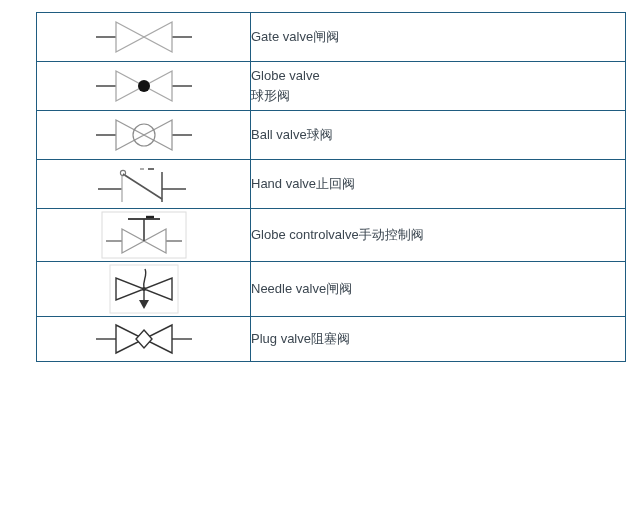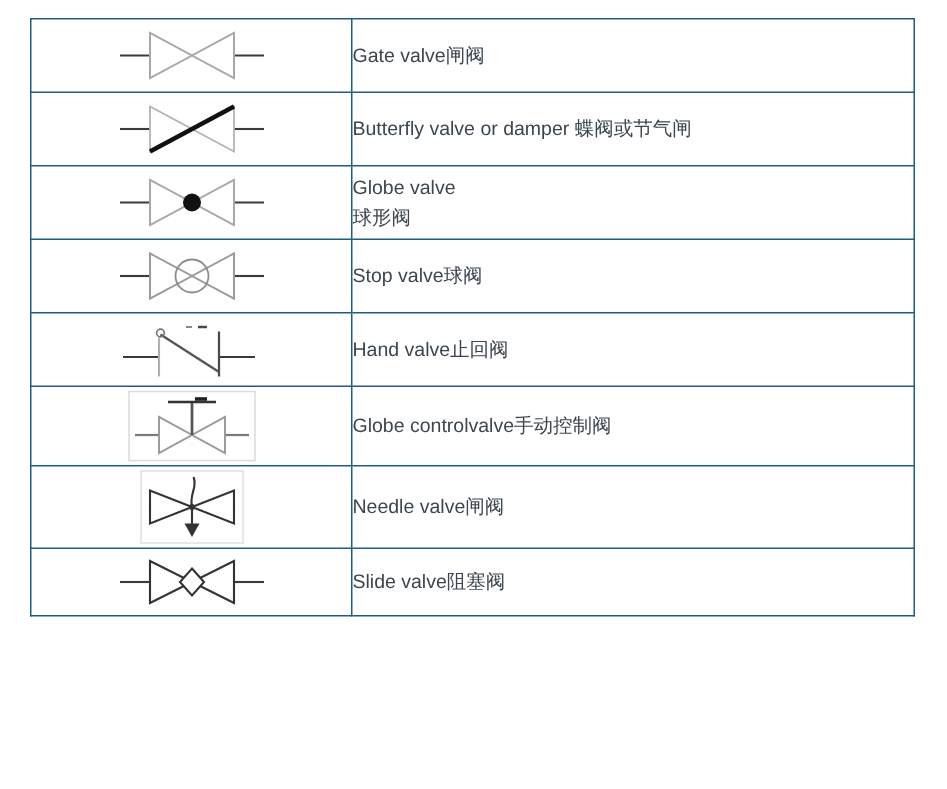--- a/index.html
+++ b/index.html
@@ -9,21 +9,21 @@
   }
   body {
     width: 631px;
     height: 526px;
     background: #ffffff;
     font-family: "Liberation Sans", "DejaVu Sans", sans-serif;
     overflow: hidden;
   }
   #valve-table {
     position: absolute;
-    left: 20px;
+    left: 36px;
     top: 12px;
     width: 589px;
     border-collapse: collapse;
     table-layout: fixed;
   }
   #valve-table td {
     border: 1px solid #1f5c80;
     padding: 0;
     vertical-align: middle;
   }
@@ -62,35 +62,20 @@
           <polygon points="32,9 32,39 60,24" fill="none" stroke="#a8a8a8" stroke-width="1.3"></polygon>
           <polygon points="88,9 88,39 60,24" fill="none" stroke="#a8a8a8" stroke-width="1.3"></polygon>
         </svg>
       </td>
       <td class="label-cell">
         <span class="label-line">Gate valve闸阀</span>
 
       </td>
     </tr>
 
-    <tr>
-      <td class="symbol-cell">
-        <svg class="sym" width="120" height="48" viewBox="0 0 120 48">
-          <line x1="12" y1="24" x2="32" y2="24" stroke="#3a3a3a" stroke-width="1.4"></line>
-          <line x1="88" y1="24" x2="108" y2="24" stroke="#3a3a3a" stroke-width="1.4"></line>
-          <polygon points="32,9 32,39 60,24" fill="none" stroke="#b4b4b4" stroke-width="1.2"></polygon>
-          <polygon points="88,9 88,39 60,24" fill="none" stroke="#b4b4b4" stroke-width="1.2"></polygon>
-          <line x1="32" y1="39" x2="88" y2="9" stroke="#111111" stroke-width="3"></line>
-        </svg>
-      </td>
-      <td class="label-cell">
-        <span class="label-line">Butterfly valve or damper 蝶阀或节气闸</span>
-
-      </td>
-    </tr>
 
     <tr>
       <td class="symbol-cell">
         <svg class="sym" width="120" height="48" viewBox="0 0 120 48">
           <line x1="12" y1="24" x2="32" y2="24" stroke="#3a3a3a" stroke-width="1.4"></line>
           <line x1="88" y1="24" x2="108" y2="24" stroke="#3a3a3a" stroke-width="1.4"></line>
           <polygon points="32,9 32,39 60,24" fill="none" stroke="#a8a8a8" stroke-width="1.3"></polygon>
           <polygon points="88,9 88,39 60,24" fill="none" stroke="#a8a8a8" stroke-width="1.3"></polygon>
           <circle cx="60" cy="24" r="6" fill="#111111"></circle>
         </svg>
@@ -105,21 +90,21 @@
       <td class="symbol-cell">
         <svg class="sym" width="120" height="48" viewBox="0 0 120 48">
           <line x1="12" y1="24" x2="32" y2="24" stroke="#3a3a3a" stroke-width="1.4"></line>
           <line x1="88" y1="24" x2="108" y2="24" stroke="#3a3a3a" stroke-width="1.4"></line>
           <polygon points="32,9 32,39 60,24" fill="none" stroke="#9a9a9a" stroke-width="1.3"></polygon>
           <polygon points="88,9 88,39 60,24" fill="none" stroke="#9a9a9a" stroke-width="1.3"></polygon>
           <circle cx="60" cy="24" r="11" fill="none" stroke="#8c8c8c" stroke-width="1.2"></circle>
         </svg>
       </td>
       <td class="label-cell">
-        <span class="label-line">Stop valve球阀</span>
+        <span class="label-line">Ball valve球阀</span>
 
       </td>
     </tr>
 
     <tr>
       <td class="symbol-cell">
         <svg class="sym" width="120" height="48" viewBox="0 0 120 48">
           <line x1="14" y1="29" x2="38" y2="29" stroke="#3a3a3a" stroke-width="1.4"></line>
           <line x1="78" y1="29" x2="102" y2="29" stroke="#3a3a3a" stroke-width="1.4"></line>
           <line x1="38" y1="16" x2="38" y2="42" stroke="#b0b0b0" stroke-width="1.4"></line>
@@ -179,19 +164,19 @@
       <td class="symbol-cell">
         <svg class="sym" width="120" height="44" viewBox="0 0 120 44">
           <line x1="12" y1="22" x2="32" y2="22" stroke="#3a3a3a" stroke-width="1.4"></line>
           <line x1="88" y1="22" x2="108" y2="22" stroke="#3a3a3a" stroke-width="1.4"></line>
           <polygon points="32,8 32,36 60,22" fill="none" stroke="#333333" stroke-width="1.4"></polygon>
           <polygon points="88,8 88,36 60,22" fill="none" stroke="#333333" stroke-width="1.4"></polygon>
           <polygon points="60,13 68,22 60,31 52,22" fill="#ffffff" stroke="#333333" stroke-width="1.4"></polygon>
         </svg>
       </td>
       <td class="label-cell">
-        <span class="label-line">Slide valve阻塞阀</span>
+        <span class="label-line">Plug valve阻塞阀</span>
 
       </td>
     </tr>
 
   </tbody>
 </table>
 
 </body></html>

